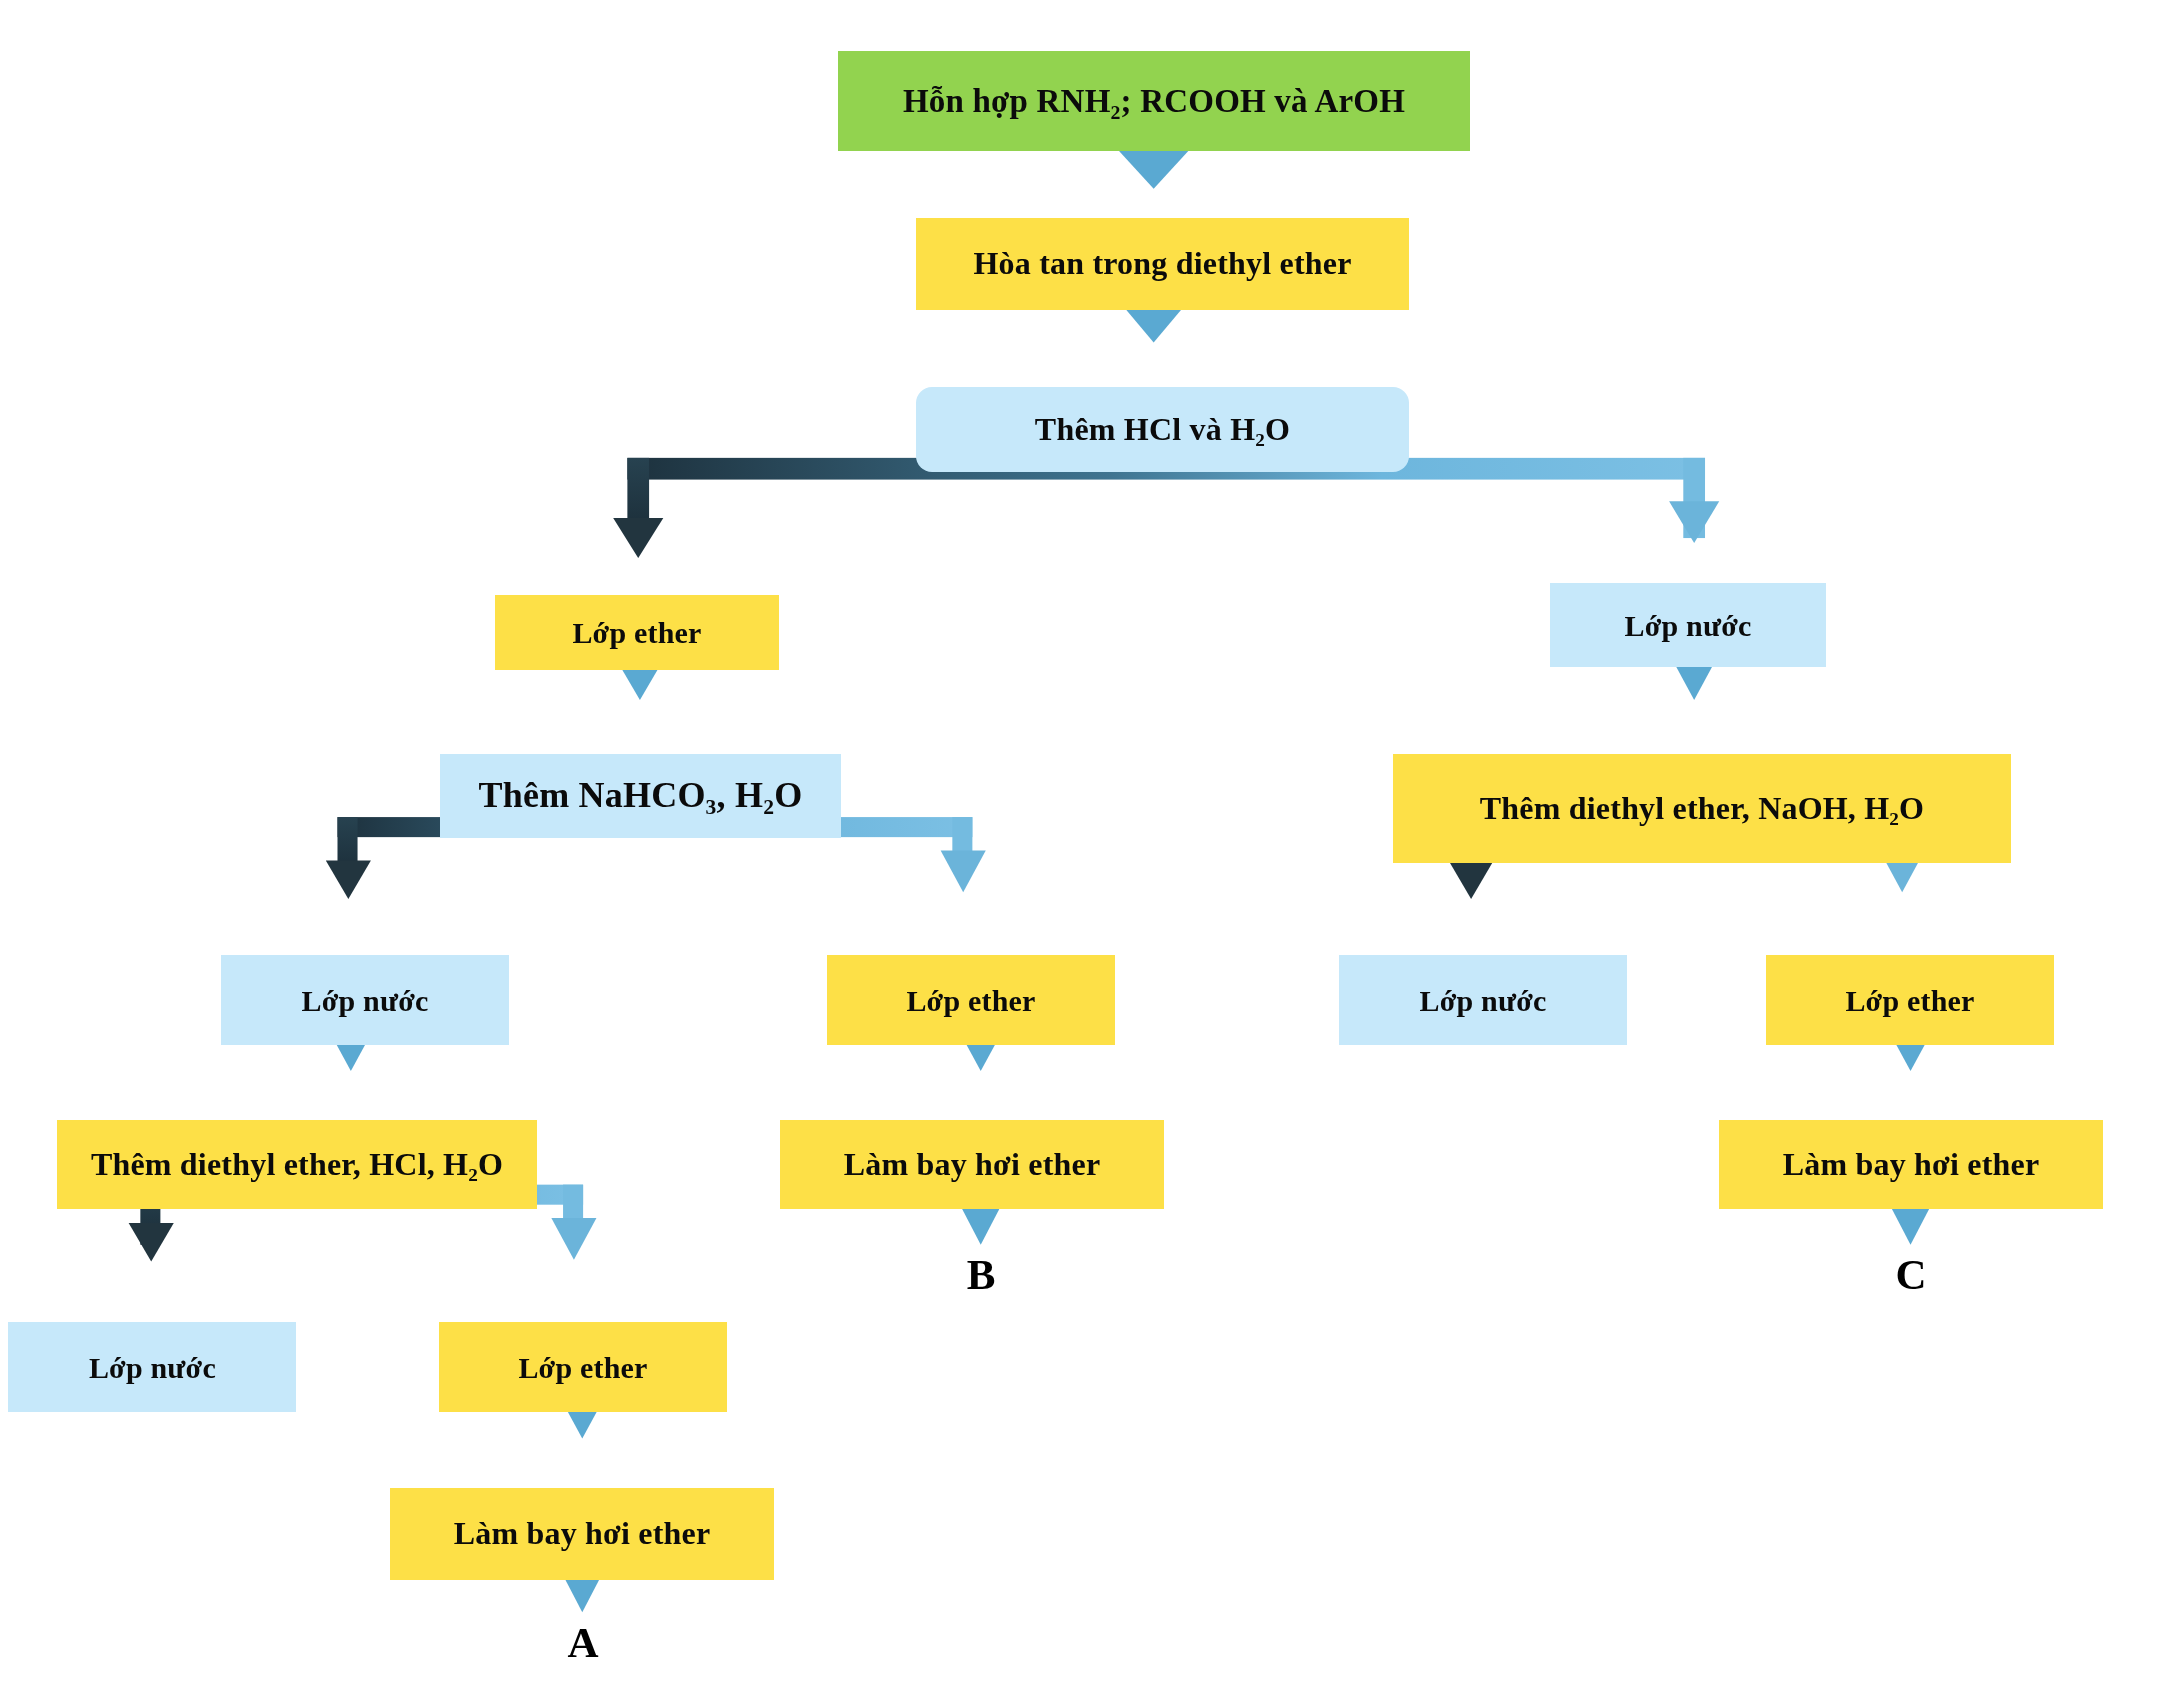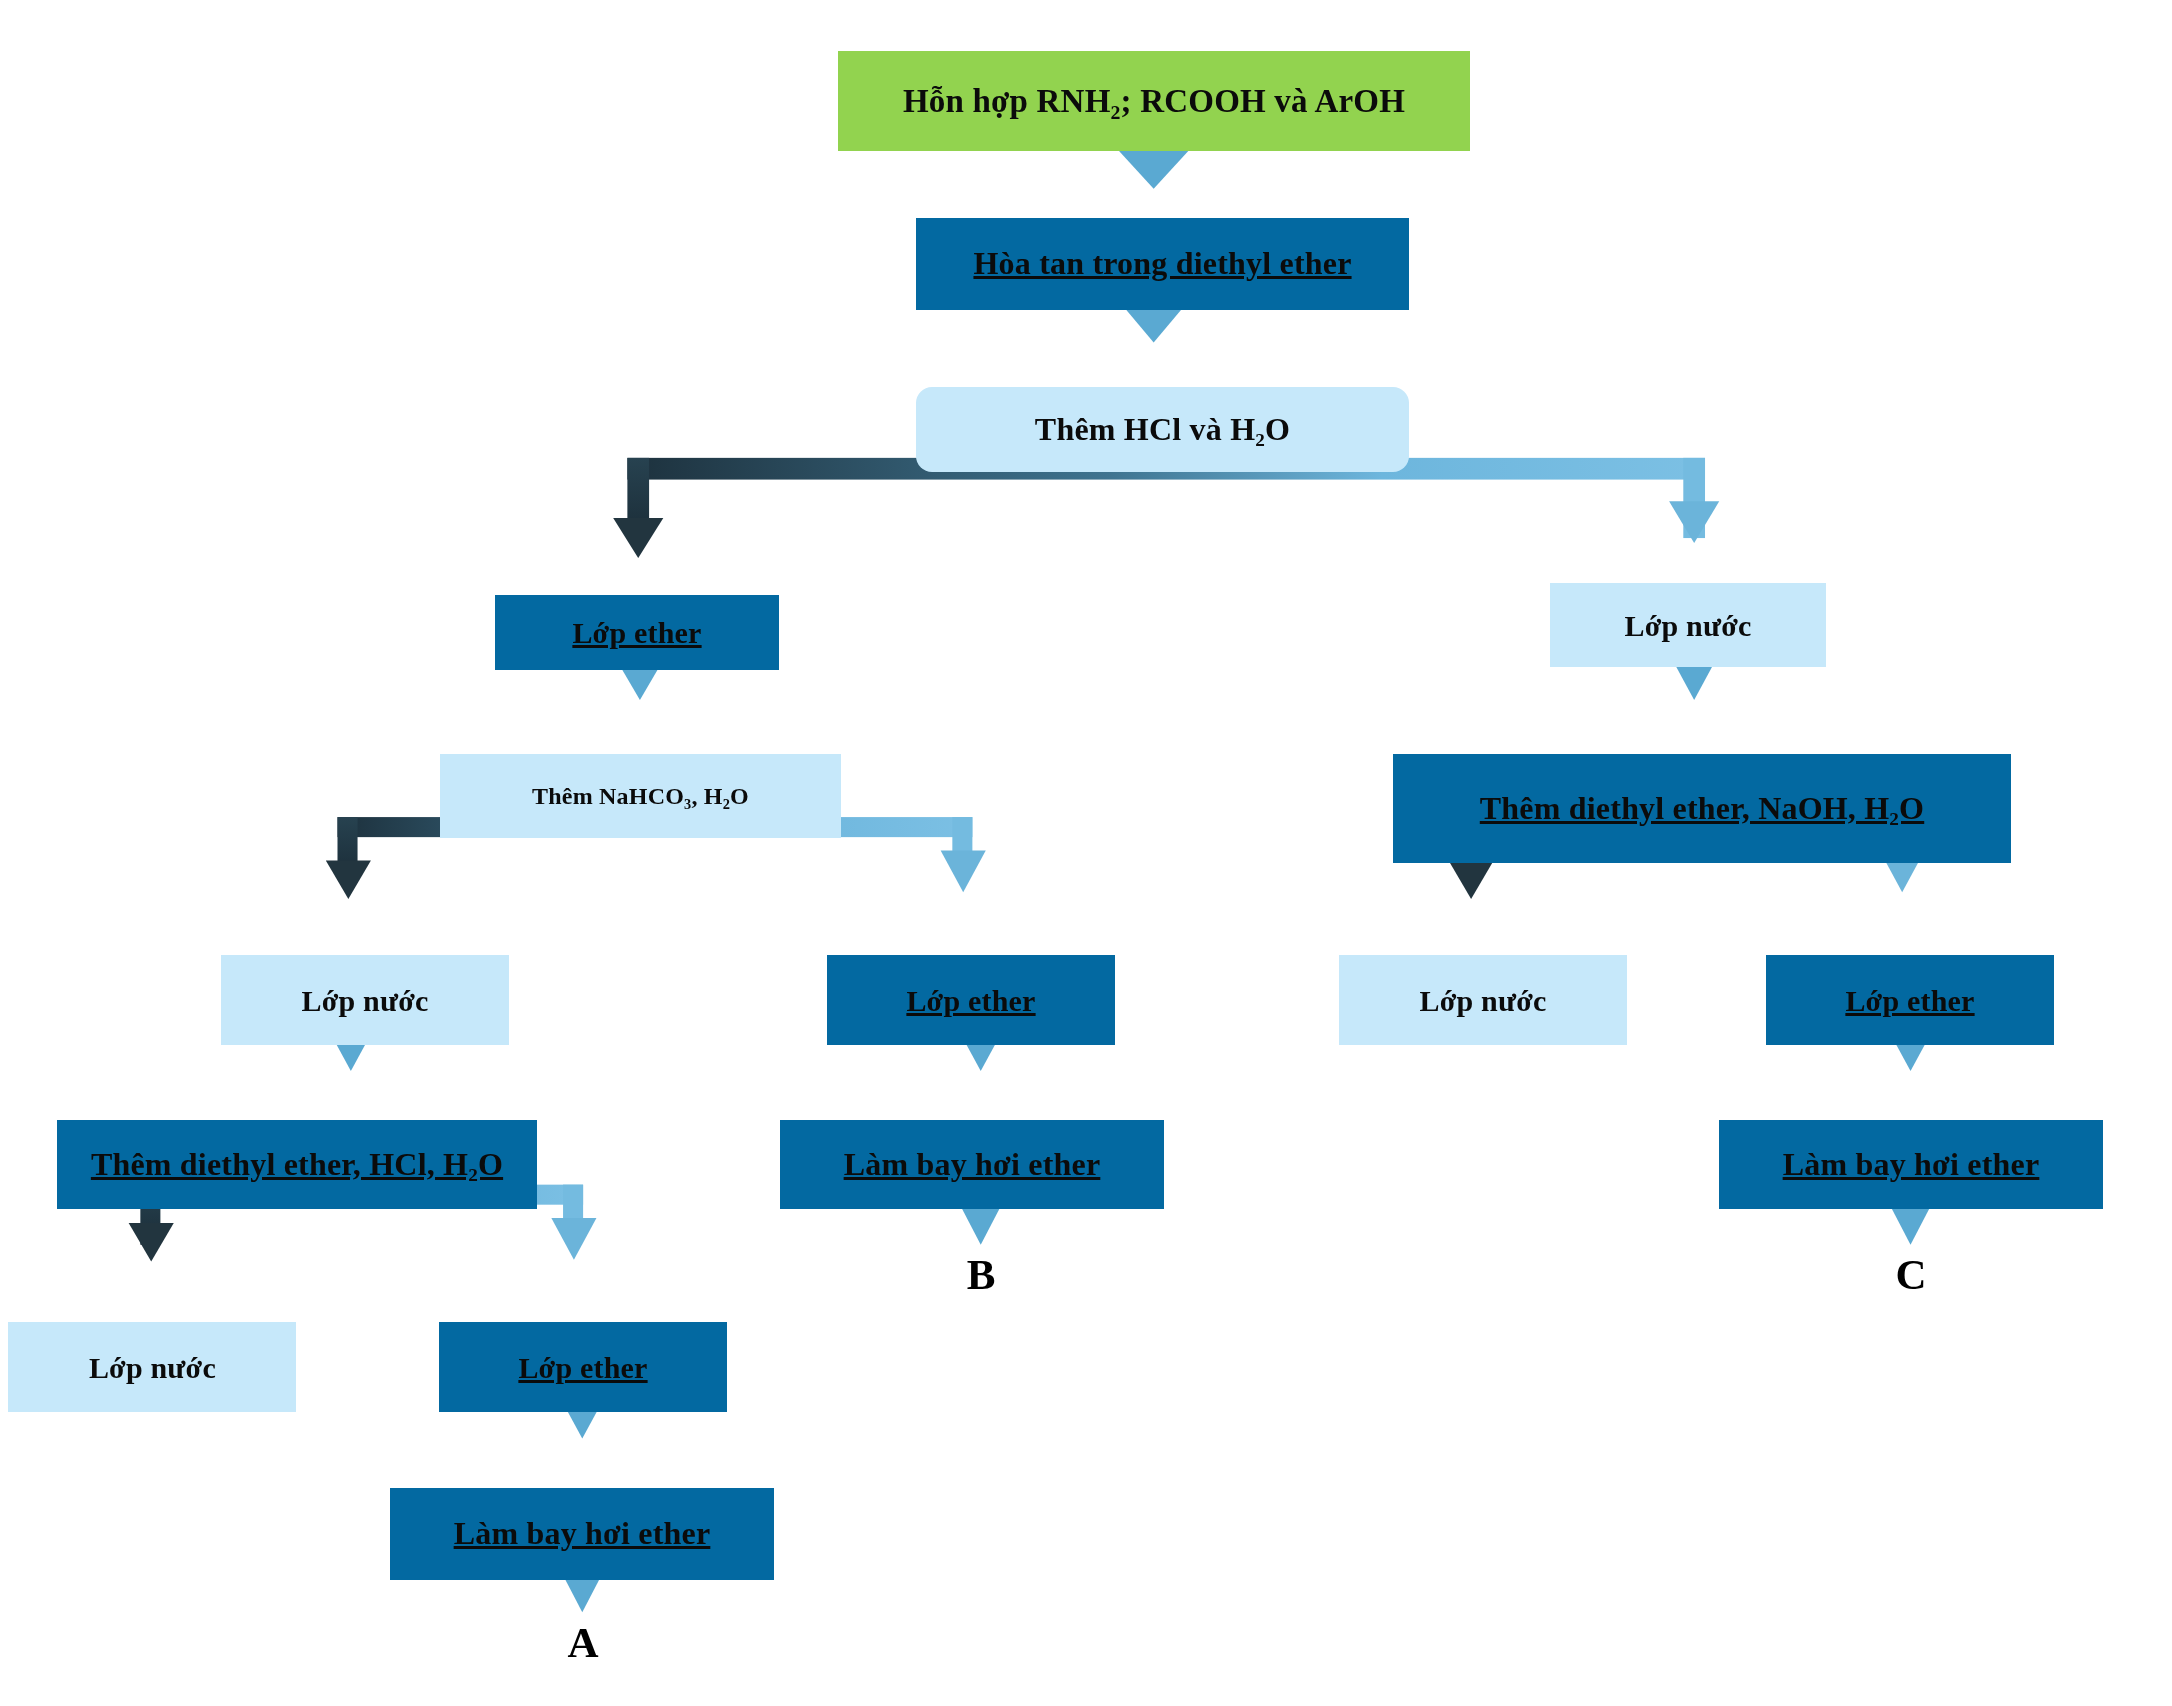--- a/index.html
+++ b/index.html
@@ -23,21 +23,21 @@
     justify-content: center;
     text-align: center;
     color: #0b0b0b;
     font-weight: bold;
     line-height: 1.1;
     white-space: nowrap;
     letter-spacing: 0.2px;
     margin-top: 44px;
   }
   .fill-green { background: #92d34f; }
-  .fill-peach { background: #0369a1; text-decoration: underline; }
+  .fill-peach { background: #fde047; }
   .fill-blue  { background: #c6e8fa; }
   .terminal {
     position: absolute;
     background: transparent;
     color: #000000;
     font-weight: bold;
     display: flex;
     align-items: center;
     justify-content: center;
     white-space: nowrap;
@@ -173,21 +173,21 @@
   <div class="node fill-green" style="left:838px; top:6.7px; width:632px; height:100px; font-size:33px;">Hỗn hợp RNH₂; RCOOH và ArOH</div>
 
   <div class="node fill-peach" style="left:916px; top:174px; width:493px; height:92px; font-size:32px;">Hòa tan trong diethyl ether</div>
 
   <div class="node fill-blue" style="left:916px; top:343px; width:493px; height:85px; font-size:32px;border-radius:16px;">Thêm HCl và H₂O</div>
 
   <div class="node fill-peach" style="left:495px; top:551px; width:284px; height:75px; font-size:30px;">Lớp ether</div>
 
   <div class="node fill-blue" style="left:1550px; top:539px; width:276px; height:84px; font-size:30px;">Lớp nước</div>
 
-  <div class="node fill-blue" style="left:440px; top:710px; width:401px; height:84px; font-size:24px;">Thêm NaHCO₃, H₂O</div>
+  <div class="node fill-blue" style="left:440px; top:710px; width:401px; height:84px; font-size:36px;">Thêm NaHCO₃, H₂O</div>
 
   <div class="node fill-peach" style="left:1393px; top:710px; width:618px; height:109px; font-size:32px;">Thêm diethyl ether, NaOH, H₂O</div>
 
   <div class="node fill-blue" style="left:221px; top:911px; width:288px; height:90px; font-size:30px;">Lớp nước</div>
 
   <div class="node fill-peach" style="left:827px; top:911px; width:288px; height:90px; font-size:30px;">Lớp ether</div>
 
   <div class="node fill-blue" style="left:1339px; top:911px; width:288px; height:90px; font-size:30px;">Lớp nước</div>
 
   <div class="node fill-peach" style="left:1766px; top:911px; width:288px; height:90px; font-size:30px;">Lớp ether</div>

